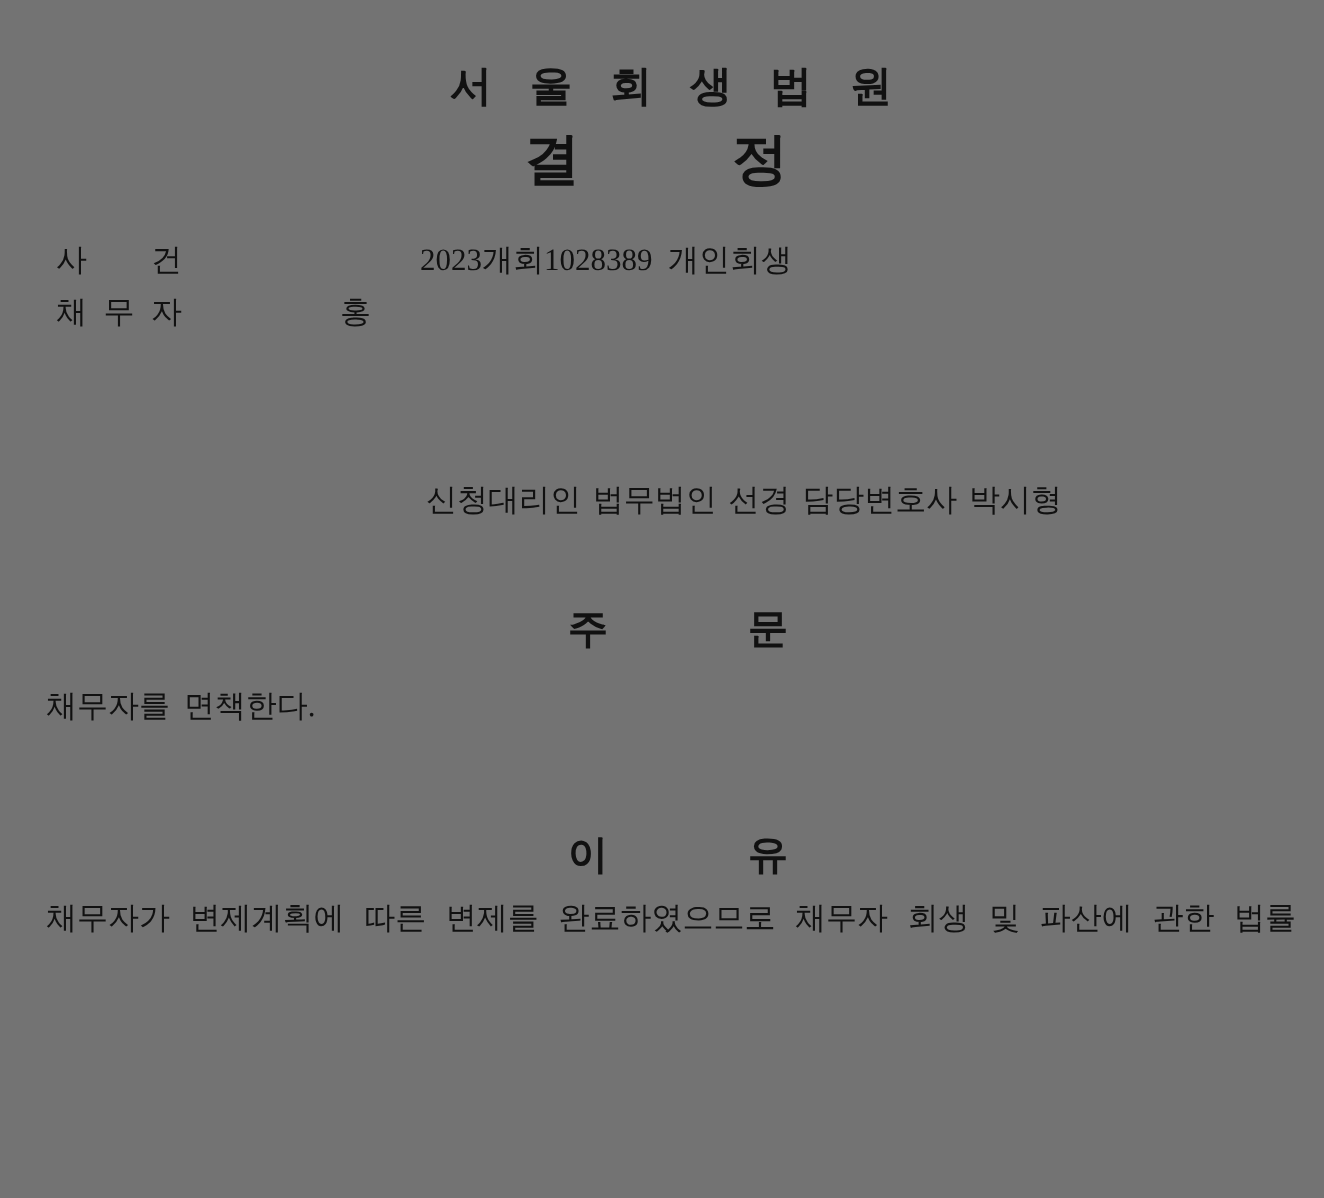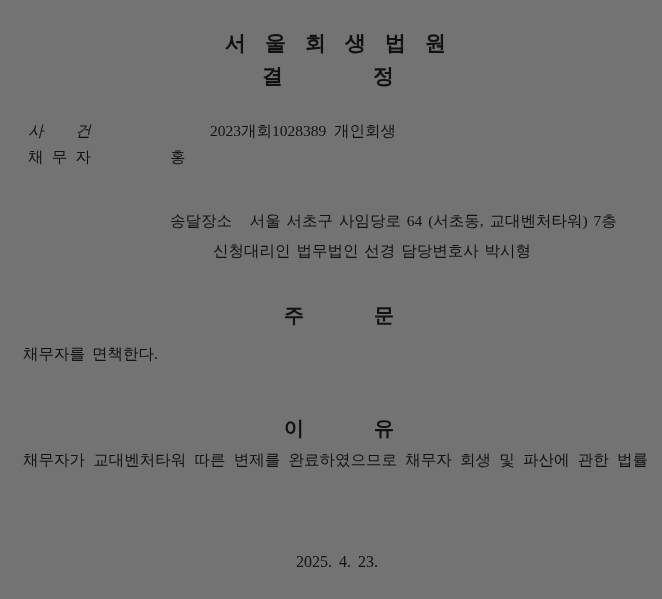--- a/index.html
+++ b/index.html
@@ -21,29 +21,29 @@
   .abs { position: absolute; }
 
   .court-title {
     left: 225px; top: 30px; width: 222px;
     font-size: 21px; font-weight: bold;
     text-align: justify; text-align-last: justify; -moz-text-align-last: justify;
     letter-spacing: 1px;
   }
   .decision-title {
     left: 262px; top: 63px; width: 132px;
-    font-size: 21px; font-weight: bold;
+    font-size: 28px; font-weight: bold;
     text-align: justify; text-align-last: justify; -moz-text-align-last: justify;
   }
 
   .field-label {
     left: 28px; width: 63px;
     text-align: justify; text-align-last: justify; -moz-text-align-last: justify;
   }
-  .label-case  { top: 121px; font-style: italic; }
+  .label-case  { top: 121px; }
   .label-debtor{ top: 147px; }
 
   .field-value { left: 170px; white-space: pre; }
   .value-case  { top: 121px; margin-left: 40px; }
   .value-debtor{ top: 147px; }
 
   .addr-line { left: 170px; white-space: pre; word-spacing: 2px; }
   .addr-1 { top: 211px; }
   .addr-2 { top: 241px; margin-left: 43px; }
 
@@ -76,24 +76,22 @@
   <div class="abs court-title">서 울 회 생 법 원</div>
 
   <div class="abs decision-title">결 정</div>
 
   <div class="abs field-label label-case">사 건</div>
   <div class="abs field-value value-case">2023개회1028389  개인회생</div>
 
   <div class="abs field-label label-debtor">채 무 자</div>
   <div class="abs field-value value-debtor">홍</div>
 
-  <div class="abs addr-line addr-1">송달장소   서울 서초구 사임당로 64 (서초동, 교대벤처타워) 7층</div>
   <div class="abs addr-line addr-2">신청대리인 법무법인 선경 담당변호사 박시형</div>
 
   <div class="abs order-body">채무자를 면책한다.</div>
   <div class="abs section-heading order-heading">주 문</div>
 
   <div class="abs section-heading reason-heading">이 유</div>
-  <div class="abs reason-line-1">채무자가 교대벤처타워 따른 변제를 완료하였으므로 채무자 회생 및 파산에 관한 법률</div>
+  <div class="abs reason-line-1">채무자가 변제계획에 따른 변제를 완료하였으므로 채무자 회생 및 파산에 관한 법률</div>
 
-  <div class="abs decision-date">2025. 4. 23.</div>
 
 </div>
 
 </body></html>

